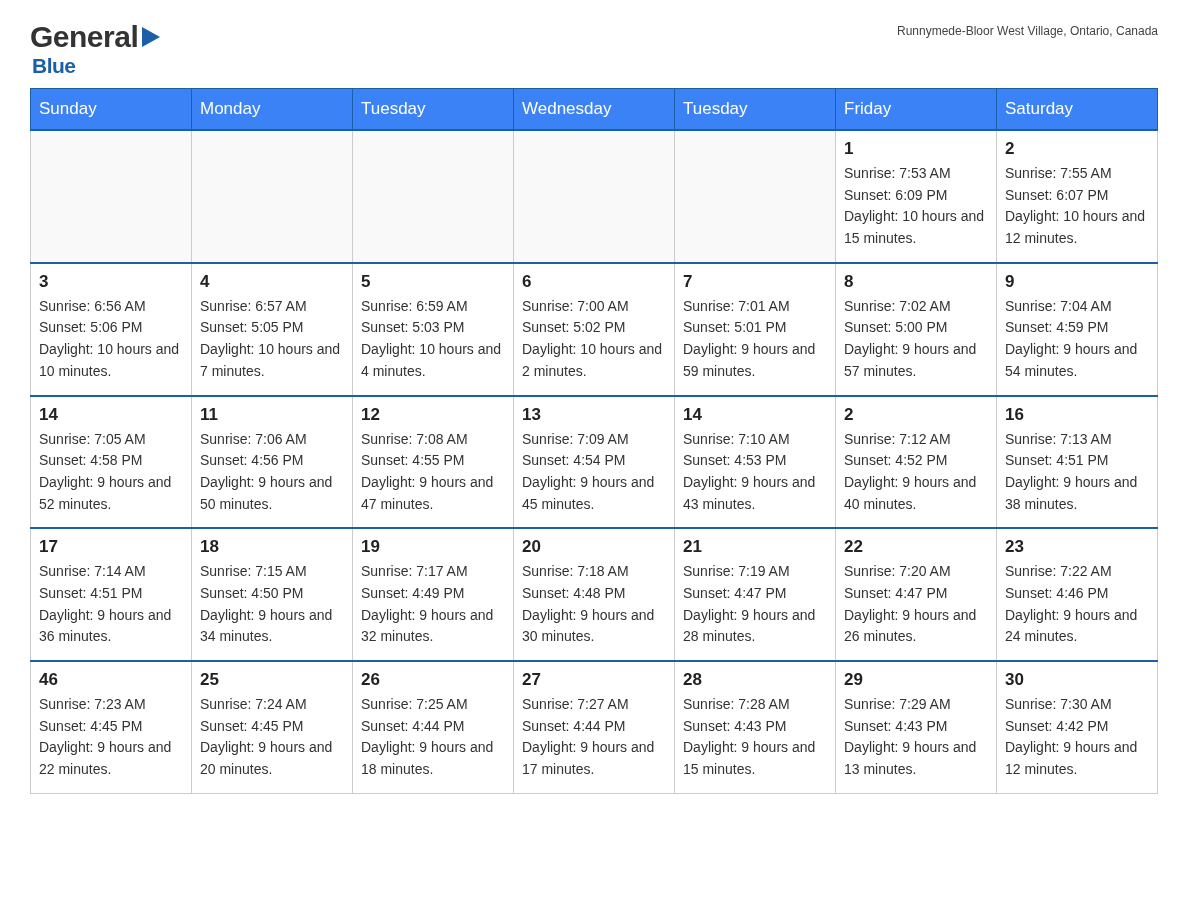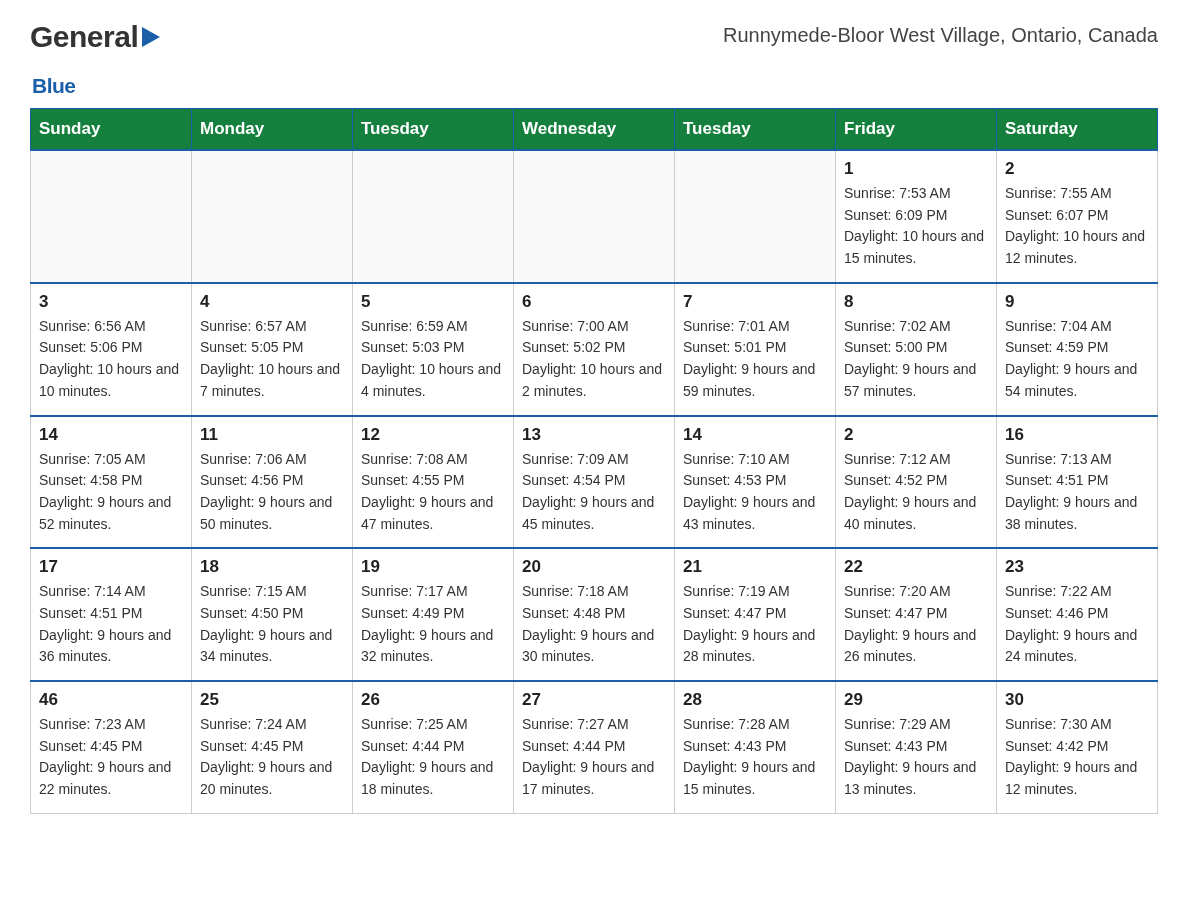--- a/index.html
+++ b/index.html
@@ -12,50 +12,49 @@
     .header {
       display: flex;
       justify-content: space-between;
       align-items: flex-start;
       margin-bottom: 10px;
     }
     .logo {
       display: flex;
       flex-direction: column;
       align-items: flex-start;
-      gap: 20px;
     }
     .logo-line {
       display: flex;
       align-items: center;
     }
     .title-block {
       text-align: right;
     }
     .month-title {
       font-size: 52px;
       font-weight: normal;
       color: #222;
       line-height: 1.1;
     }
     .location-title {
-      font-size: 20px;
+      font-size: 12px;
       color: #444;
       margin-top: 4px;
     }
     .calendar {
       width: 100%;
       border-collapse: collapse;
       margin-top: 10px;
     }
     .calendar th {
-      background-color: #15803d;
+      background-color: #3b82f6;
       color: #fff;
       font-size: 17px;
-      font-weight: bold;
+      font-weight: normal;
       padding: 10px 8px;
       text-align: left;
       border: 1px solid #1a5fa8;
     }
     .calendar td {
       vertical-align: top;
       border: 1px solid #ccc;
       border-top: 2px solid #1a5fa8;
       padding: 8px 8px 12px 8px;
       width: calc(100% / 7);

